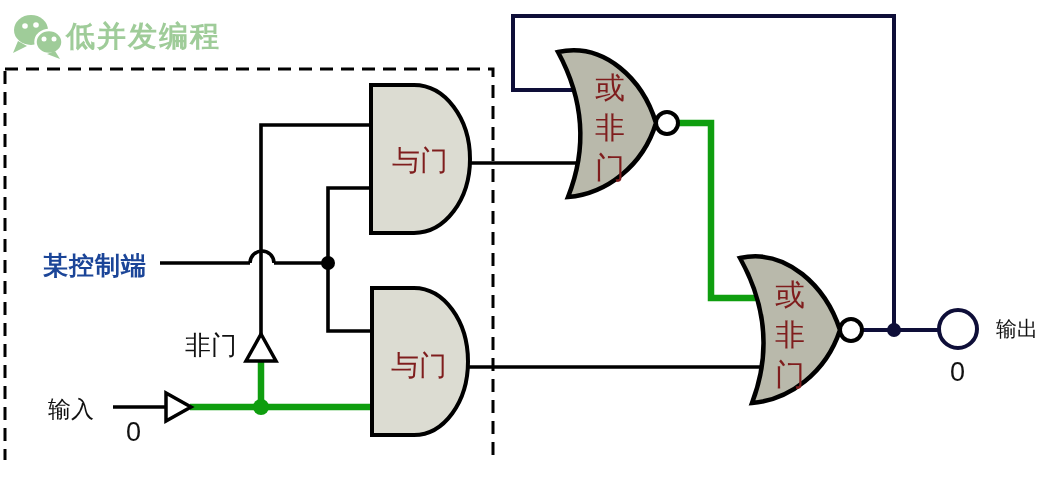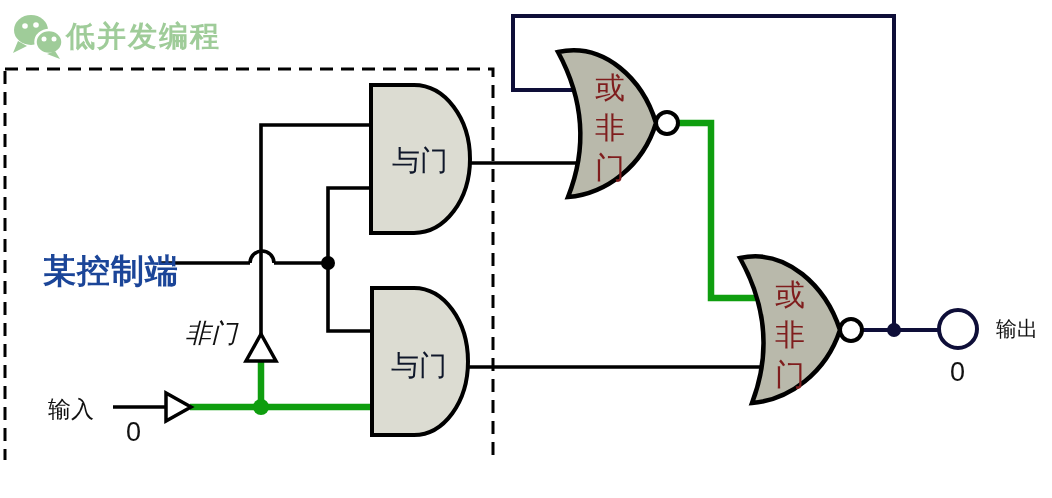--- a/index.html
+++ b/index.html
@@ -3,27 +3,27 @@
 <meta charset="utf-8">
 <style>
   html,body{margin:0;padding:0;background:#ffffff;}
   .stage{
     position:relative;width:1052px;height:460px;background:#ffffff;overflow:hidden;
     font-family:"Liberation Sans","DejaVu Sans",sans-serif;
   }
   .stage svg{position:absolute;left:0;top:0;}
   .lbl{position:absolute;color:#111111;white-space:nowrap;}
   .brand{left:66px;top:17px;font-size:29px;font-weight:bold;color:#9fcc99;letter-spacing:2px;}
-  .control-label{left:43px;top:249px;font-size:33px;font-weight:bold;color:#1b4598;letter-spacing:1px;}
-  .not-label{left:185px;top:316px;font-size:26px;font-style:italic;}
+  .control-label{left:43px;top:249px;font-size:25px;font-weight:bold;color:#1b4598;letter-spacing:1px;}
+  .not-label{left:185px;top:328px;font-size:26px;}
   .input-label{left:48px;top:394px;font-size:23px;}
   .input-value{left:126px;top:417px;font-size:27px;}
   .output-label{left:996px;top:315px;font-size:21px;}
   .output-value{left:950px;top:357px;font-size:27px;}
-  .gate-label{transform:translate(-50%,-50%);font-size:28px;color:#0f172a;}
+  .gate-label{transform:translate(-50%,-50%);font-size:28px;color:#7f1d1d;}
   .and1-label{left:420px;top:161px;}
   .and2-label{left:419px;top:366px;}
   .nor-label{
     position:absolute;width:36px;font-size:30px;line-height:40px;color:#7f1d1d;
     text-align:center;word-break:break-all;white-space:normal;
   }
   .nor1-label{left:592px;top:68px;}
   .nor2-label{left:772px;top:275px;}
 </style>
 </head>

